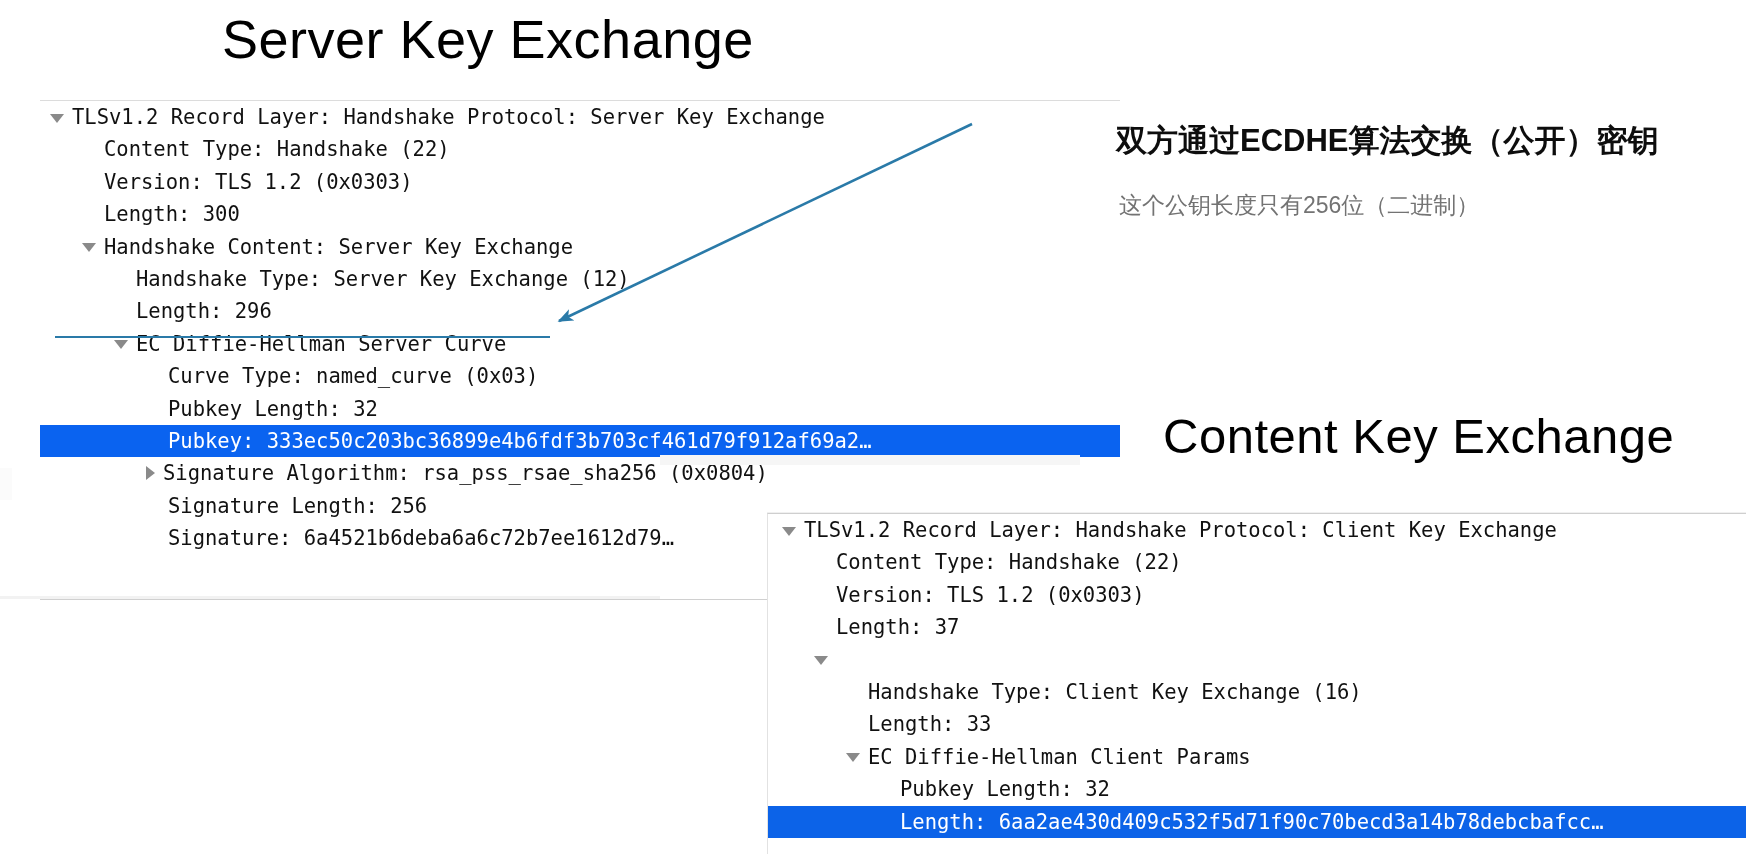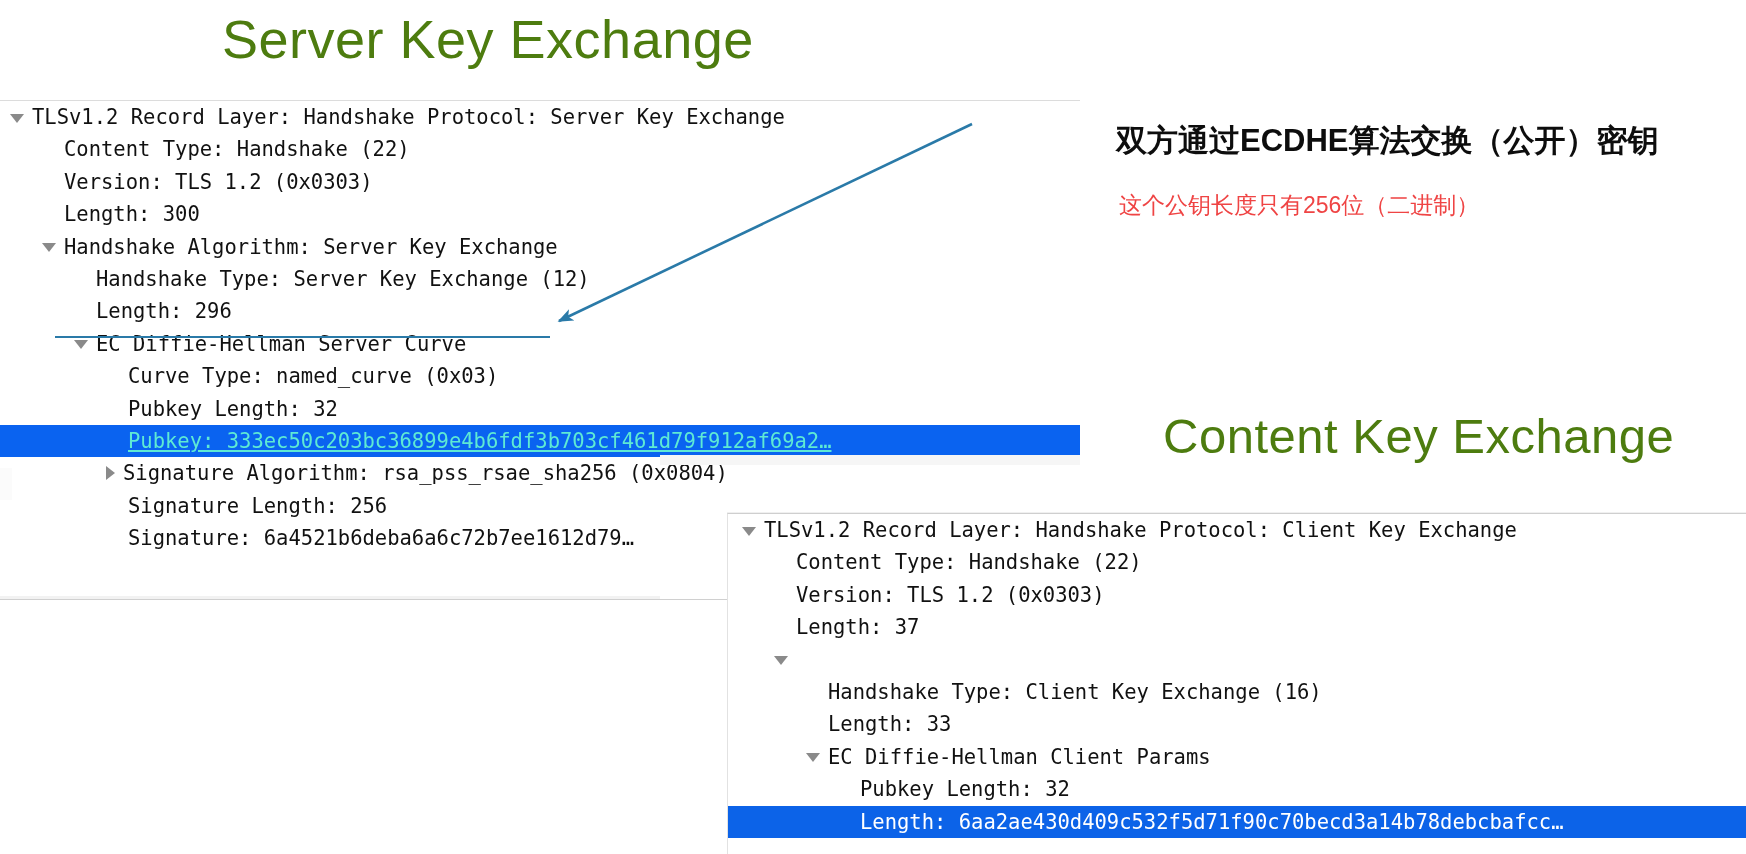--- a/index.html
+++ b/index.html
@@ -14,21 +14,21 @@
     overflow: hidden;
     font-family: "Liberation Sans", sans-serif;
     -webkit-font-smoothing: antialiased;
   }
 
   
   .slide-title {
     position: absolute;
     font-family: "Liberation Sans", sans-serif;
     font-weight: 400;
-    color: #4d7c0f;
+    color: #000000;
     letter-spacing: 0.5px;
     white-space: nowrap;
   }
   #server-title {
     left: 222px;
     top: 8px;
     font-size: 54px;
   }
   #client-title {
     left: 1163px;
@@ -70,20 +70,21 @@
   
   .packet-panel {
     position: absolute;
     background: #ffffff;
     font-family: "DejaVu Sans Mono", "Liberation Mono", monospace;
     font-size: 20.5px;
     line-height: 32.4px;
     color: #111111;
     overflow: hidden;
     box-sizing: border-box;
+    margin-left: 40px;
   }
   #server-panel {
     left: 0px;
     top: 100px;
     width: 1080px;
     height: 500px;
     border-top: 1px solid #dcdcdc;
     border-bottom: 1px solid #d0d0d0;
   }
   #client-panel {
@@ -161,27 +162,27 @@
   #strip-c { left: 0px;   top: 468px; width: 12px;   height: 32px; background:#fbfbfb; }
 </style>
 </head>
 <body>
 
 <div class="packet-panel" id="server-panel">
     <div class="row"><span class="ind" style="width: 10px;"></span><span class="tri"></span><span class="row-label">TLSv1.2 Record Layer: Handshake Protocol: Server Key Exchange</span></div>
     <div class="row"><span class="ind" style="width: 42px;"></span><span class="tri-spacer"></span><span class="row-label">Content Type: Handshake (22)</span></div>
     <div class="row"><span class="ind" style="width: 42px;"></span><span class="tri-spacer"></span><span class="row-label">Version: TLS 1.2 (0x0303)</span></div>
     <div class="row"><span class="ind" style="width: 42px;"></span><span class="tri-spacer"></span><span class="row-label">Length: 300</span></div>
-    <div class="row"><span class="ind" style="width: 42px;"></span><span class="tri"></span><span class="row-label">Handshake Algorithm: Server Key Exchange</span></div>
+    <div class="row"><span class="ind" style="width: 42px;"></span><span class="tri"></span><span class="row-label">Handshake Content: Server Key Exchange</span></div>
     <div class="row"><span class="ind" style="width: 74px;"></span><span class="tri-spacer"></span><span class="row-label">Handshake Type: Server Key Exchange (12)</span></div>
     <div class="row"><span class="ind" style="width: 74px;"></span><span class="tri-spacer"></span><span class="row-label">Length: 296</span></div>
     <div class="row"><span class="ind" style="width: 74px;"></span><span class="tri"></span><span class="row-label">EC Diffie-Hellman Server Curve</span></div>
     <div class="row"><span class="ind" style="width: 106px;"></span><span class="tri-spacer"></span><span class="row-label">Curve Type: named_curve (0x03)</span></div>
     <div class="row"><span class="ind" style="width: 106px;"></span><span class="tri-spacer"></span><span class="row-label">Pubkey Length: 32</span></div>
-    <div class="row selected" style="background: rgb(10, 99, 240); color: #5eead4; text-decoration: underline;"><span class="ind" style="width: 106px;"></span><span class="tri-spacer"></span><span class="row-label">Pubkey: 333ec50c203bc36899e4b6fdf3b703cf461d79f912af69a2…</span></div>
+    <div class="row selected" style="background: rgb(10, 99, 240); color: #ffffff;"><span class="ind" style="width: 106px;"></span><span class="tri-spacer"></span><span class="row-label">Pubkey: 333ec50c203bc36899e4b6fdf3b703cf461d79f912af69a2…</span></div>
     <div class="row"><span class="ind" style="width: 106px;"></span><span class="tri collapsed"></span><span class="row-label">Signature Algorithm: rsa_pss_rsae_sha256 (0x0804)</span></div>
     <div class="row"><span class="ind" style="width: 106px;"></span><span class="tri-spacer"></span><span class="row-label">Signature Length: 256</span></div>
     <div class="row"><span class="ind" style="width: 106px;"></span><span class="tri-spacer"></span><span class="row-label">Signature: 6a4521b6deba6a6c72b7ee1612d79…</span></div>
   </div>
 
 <div id="server-params-underline" style="background: rgb(42, 122, 168);"></div>
 
 <div class="edge-strip" id="strip-a"></div>
 <div class="edge-strip" id="strip-b"></div>
 <div class="edge-strip" id="strip-c"></div>
@@ -198,21 +199,21 @@
     <div class="row"><span class="ind" style="width: 110px;"></span><span class="tri-spacer"></span><span class="row-label">Pubkey Length: 32</span></div>
     <div class="row selected"><span class="ind" style="width: 110px;"></span><span class="tri-spacer"></span><span class="row-label">Length: 6aa2ae430d409c532f5d71f90c70becd3a14b78debcbafcc…</span></div>
   </div>
 
 <div class="slide-title" id="server-title">Server Key Exchange</div>
 
 <div class="slide-title" id="client-title">Content Key Exchange</div>
 
 <div id="annotation-heading" style="color: rgb(13, 13, 13);">双方通过ECDHE算法交换（公开）密钥</div>
 
-<div id="annotation-sub" style="color: #ef4444;">这个公钥长度只有256位（二进制）</div>
+<div id="annotation-sub" style="color: #737373;">这个公钥长度只有256位（二进制）</div>
 
 <svg id="arrow-layer" viewBox="0 0 1746 854" xmlns="http://www.w3.org/2000/svg">
   <defs>
     <marker id="arrowhead" markerWidth="7" markerHeight="7" refX="5.4" refY="3" orient="auto" markerUnits="strokeWidth">
       <path d="M6,3 L0,5.4 L1.5,3 L0,0.6 Z" fill="#2a7aa8"></path>
     </marker>
   </defs>
   <line id="arrow-line" x1="972" y1="124" x2="559" y2="321" stroke="#2a7aa8" stroke-width="2.6" marker-end="url(#arrowhead)"></line>
 </svg>
 

